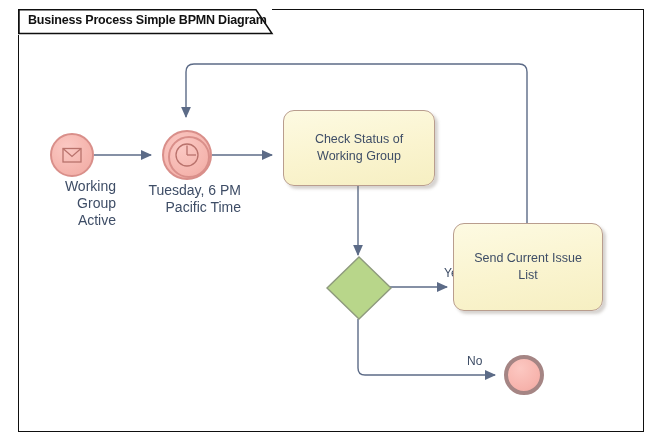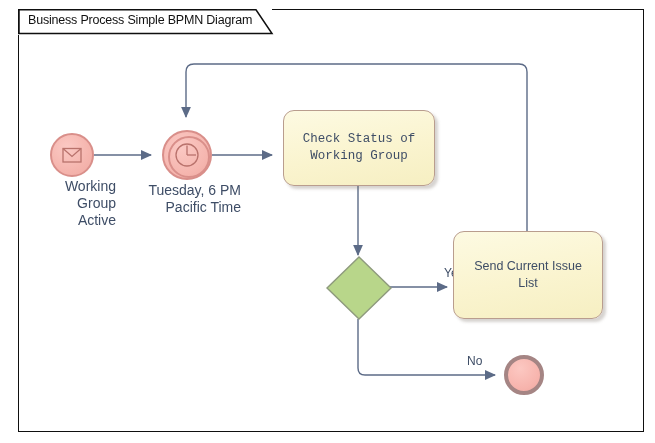--- a/index.html
+++ b/index.html
@@ -43,21 +43,21 @@
     position: absolute;
     left: 0;
     top: 0;
     overflow: visible;
   }
   .title-text {
     position: absolute;
     left: 10px;
     top: 4px;
     font-size: 12.5px;
-    font-weight: normal;
+    font-weight: bold;
     color: #111111;
     letter-spacing: -0.2px;
     white-space: nowrap;
   }
   
   .edges {
     position: absolute;
     left: 0;
     top: 0;
     width: 655px;
@@ -206,34 +206,34 @@
     <div class="event-timer-inner"></div>
     <svg class="icon-svg" width="46" height="46" viewBox="0 0 46 46">
       <circle cx="23" cy="23" r="11" fill="none" stroke="#b9726c" stroke-width="1.3"></circle>
       <line x1="23" y1="23" x2="23" y2="13.5" stroke="#b9726c" stroke-width="1.3"></line>
       <line x1="23" y1="23" x2="32" y2="23" stroke="#b9726c" stroke-width="1.3"></line>
     </svg>
   </div>
   <div class="label" style="left:133px; top:182px; width:108px;">Tuesday, 6 PM
 Pacific Time</div>
 
-  <div class="node task" style="left:283px; top:110px; width:152px; height:76px;font-family:Liberation Mono, monospace;">
+  <div class="node task" style="left:283px; top:110px; width:152px; height:76px;">
     <span>Check Status of Working Group</span>
   </div>
 
 
   <div class="gateway-wrap" style="left:325px; top:255px;">
     <svg width="68" height="66" viewBox="0 0 68 66">
       <path d="M34,2 L66,33 L34,64 L2,33 Z" fill="#b8d68a" stroke="#8e9a7d" stroke-width="1.4"></path>
     </svg>
   </div>
 
   <div class="label-small" style="left:412px; top:266px;margin-left:32px;">Yes</div>
 
-  <div class="node task" style="left:453px; top:231px; width:150px; height:88px;">
+  <div class="node task" style="left:453px; top:223px; width:150px; height:88px;">
     <span>Send Current Issue List</span>
   </div>
 
   <div class="label-small" style="left:467px; top:354px;">No</div>
 
   <div class="node event event-end" style="left:504px; top:355px;"></div>
 
 </div>
 
 </body></html>

